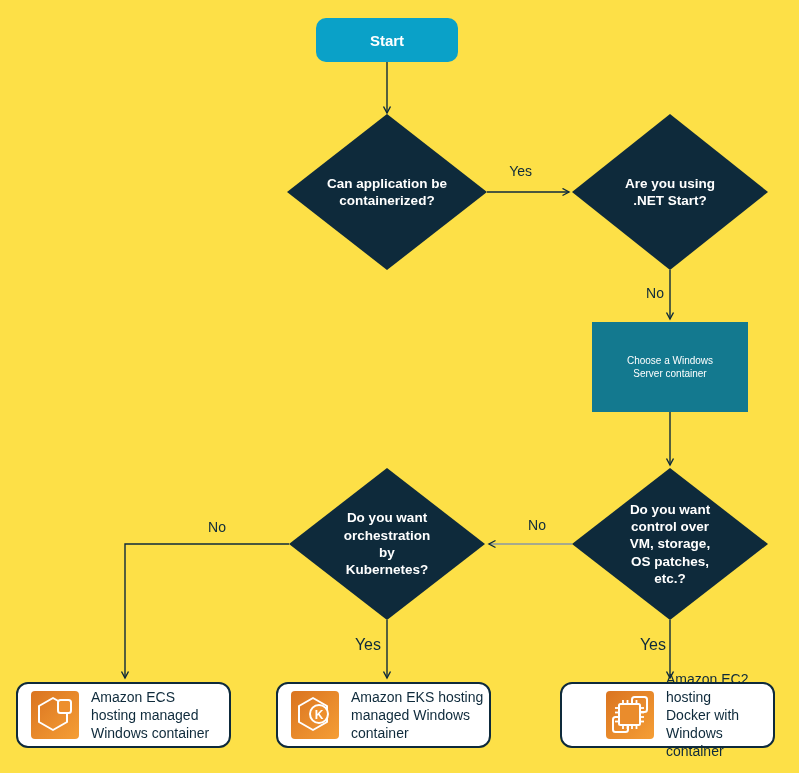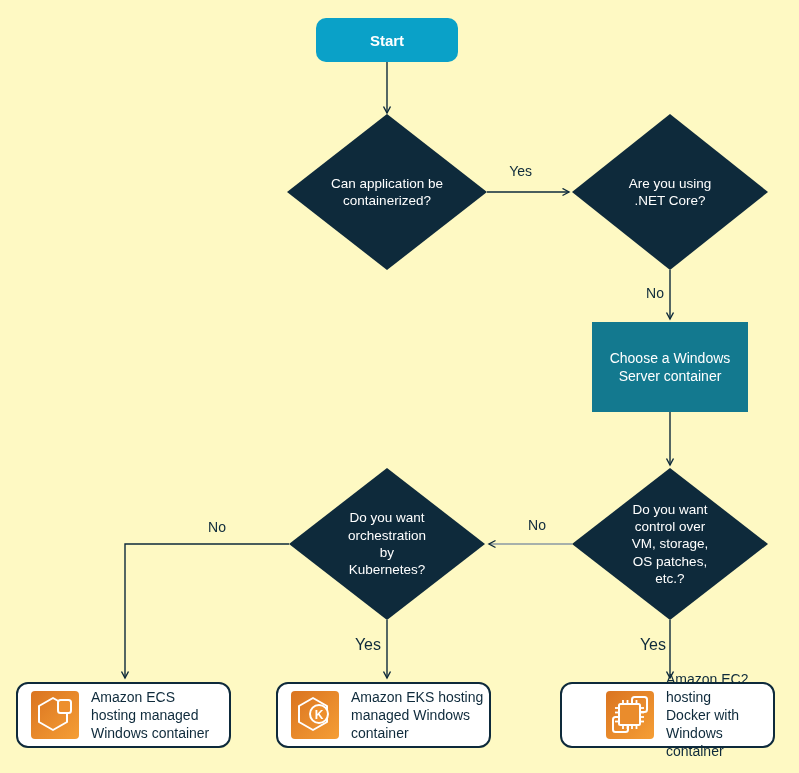--- a/index.html
+++ b/index.html
@@ -1,40 +1,40 @@
 <!DOCTYPE html>
 <html><head>
 <meta charset="utf-8">
 <style>
   html,body{margin:0;padding:0;background:#ffffff;}
   .canvas{
-    position:relative;width:799px;height:773px;background:#fef9c3;overflow:hidden;
+    position:relative;width:799px;height:773px;background:#fde047;overflow:hidden;
     font-family:"Liberation Sans","DejaVu Sans",sans-serif;color:#0E2A3B;
   }
   svg.connectors{position:absolute;left:0;top:0;width:799px;height:773px;}
   .node-start{
     position:absolute;left:316px;top:18px;width:142px;height:44px;
     background:#0AA1C8;border-radius:10px;color:#fff;font-weight:bold;font-size:15px;
     display:flex;align-items:center;justify-content:center;
   }
   .diamond{
     position:absolute;background:#0E2A3B;color:#fff;
     clip-path:polygon(50% 0,100% 50%,50% 100%,0 50%);
-    display:flex;align-items:center;justify-content:center;text-align:center;
+    display:flex;align-items:center;justify-content:center;text-align:center;font-weight:bold;
   }
   .diamond span{white-space:pre-line;font-size:13.5px;line-height:1.28;}
   .d-containerized{left:287px;top:114px;width:200px;height:156px;}
   .d-netcore{left:572px;top:114px;width:196px;height:156px;}
   .d-control{left:572px;top:468px;width:196px;height:152px;}
   .d-orchestration{left:289px;top:468px;width:196px;height:152px;}
   .process{
     position:absolute;left:592px;top:322px;width:156px;height:90px;background:#13798F;
     color:#fff;display:flex;align-items:center;justify-content:center;text-align:center;
   }
-  .process span{white-space:pre-line;font-size:14px;line-height:1.3;}
+  .process span{white-space:pre-line;font-size:10px;line-height:1.3;}
   .edge-label{
     position:absolute;font-size:14px;color:#0E2A3B;text-align:right;
   }
   .edge-label.big{font-size:16px;}
   .result{
     position:absolute;top:682px;width:215px;height:66px;background:#fff;
     border:2px solid #0E2A3B;border-radius:12px;box-sizing:border-box;
     display:flex;align-items:center;gap:12px;padding-left:13px;
   }
   .result .rtext{white-space:pre-line;font-size:14px;line-height:1.3;color:#0E2A3B;}
@@ -78,21 +78,21 @@
 
   <div class="node-start">Start</div>
 
   <div class="diamond d-containerized">
     <span>Can application be
 containerized?</span>
   </div>
 
   <div class="diamond d-netcore">
     <span>Are you using
-.NET Core?</span>
+.NET Start?</span>
   </div>
 
   <div class="process">
     <span>Choose a Windows
 Server container</span>
   </div>
 
   <div class="diamond d-control">
     <span>Do you want
 control over

